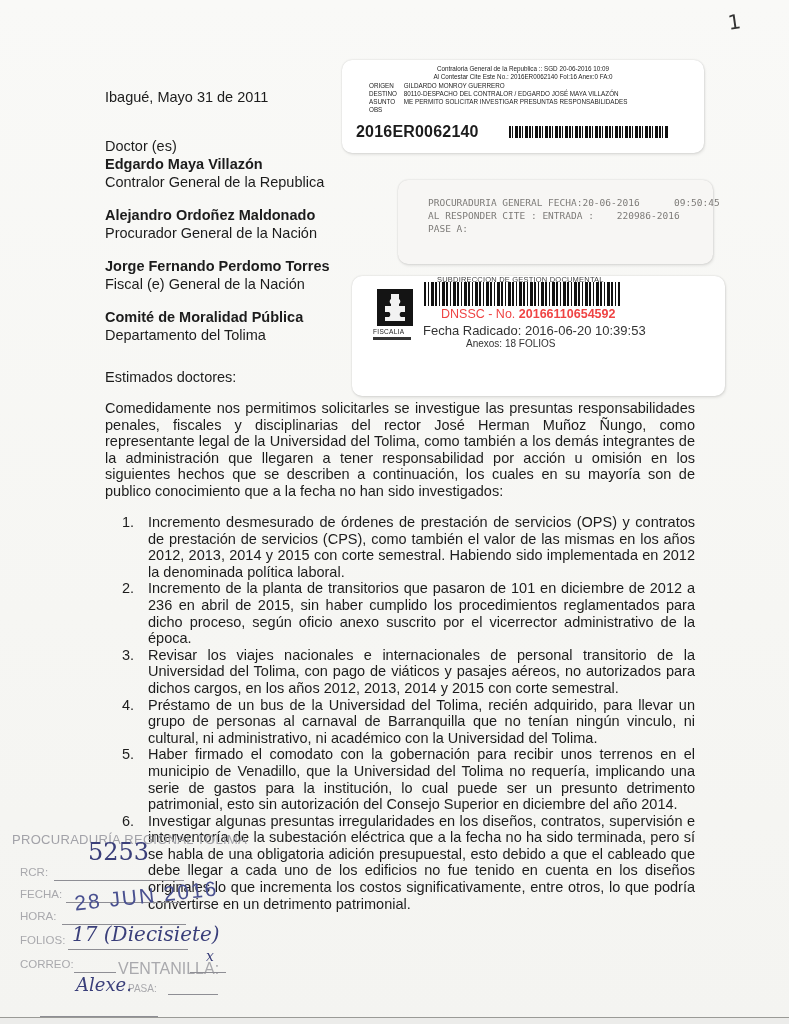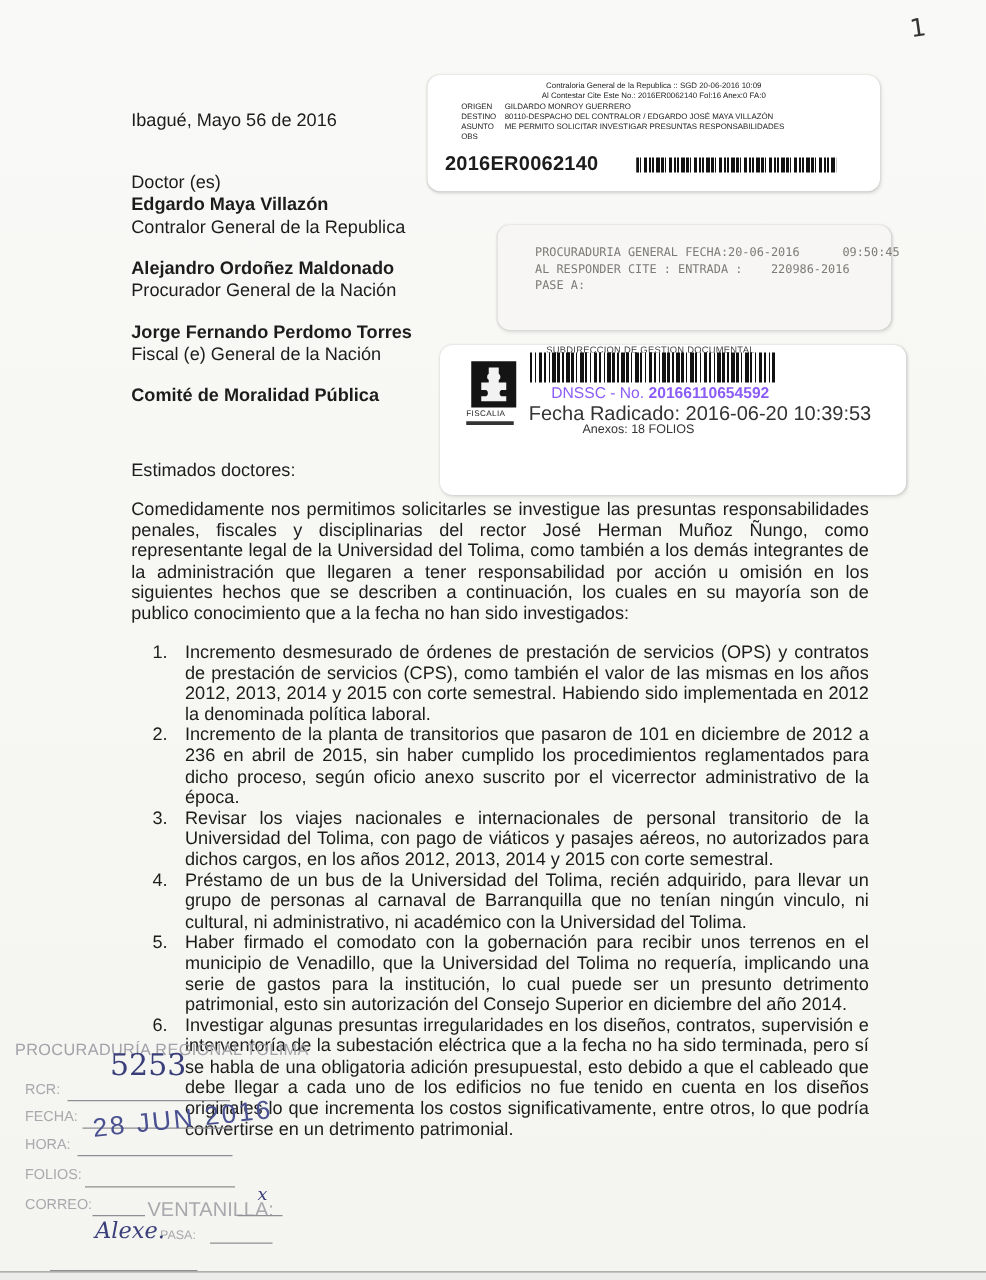--- a/index.html
+++ b/index.html
@@ -65,57 +65,58 @@
 
   .sticker-fis { left: 352px; top: 276px; width: 373px; height: 120px; }
   .fis-logo { position: absolute; left: 25px; top: 13px; width: 36px; height: 37px; background: #141414; }
   .fis-logo svg { position: absolute; left: 5px; top: 4px; }
   .fis-logo-label { position: absolute; left: 21px; top: 52px; font-size: 6.5px; color: #222; letter-spacing: 0.3px; }
   .fis-logo-strip { position: absolute; left: 21px; top: 61px; width: 38px; height: 3px; background: #333; }
   .fis-sub { position: absolute; left: 85px; top: -1px; font-size: 7.5px; color: #444; letter-spacing: 0.2px; }
   .fis-barcode { position: absolute; left: 72px; top: 6px; width: 196px; height: 24px;
     background: repeating-linear-gradient(90deg, #111 0 2px, #fff 2px 4px, #111 4px 5px, #fff 5px 7px, #111 7px 10px, #fff 10px 11px);
   }
-  .fis-no { position: absolute; left: 89px; top: 31px; font-size: 12.5px; font-weight: bold; color: #8b5cf6; }
+  .fis-no { position: absolute; left: 89px; top: 31px; font-size: 12.5px; font-weight: bold; color: #ef4444; }
   .fis-no .lbl { font-weight: normal; }
-  .fis-date { position: absolute; left: 71px; top: 47px; font-size: 16px; color: #333; }
+  .fis-date { position: absolute; left: 71px; top: 47px; font-size: 13px; color: #333; }
   .fis-anex { position: absolute; left: 114px; top: 62px; font-size: 10px; color: #333; }
 
   
   .stamp { position: absolute; left: 10px; top: 826px; width: 210px; height: 196px; color: #a9a9ad; font-size: 11.5px; }
   .stamp .entity { position: absolute; left: 2px; top: 6px; font-size: 13px; letter-spacing: 0.3px; color: #a2a2a8; white-space: nowrap; }
   .stamp .field { position: absolute; left: 10px; white-space: nowrap; }
   .stamp .line { position: absolute; height: 1px; background: #8e8e94; }
   .hand { position: absolute; font-family: "DejaVu Serif", serif; color: #3a3f7a; font-style: italic; }
 </style>
 </head>
 <body>
 
 <div class="page">
 
   <div class="page-number">1</div>
 
-  <div class="date-line">Ibagué, Mayo 56 de  2016</div>
+  <div class="date-line">Ibagué, Mayo 31 de  2011</div>
 
   <div class="recipients">
     <div class="recipient">
       <span class="salutation">Doctor (es)</span>
       <span class="name">Edgardo Maya Villazón</span>
       <span class="title">Contralor General de la Republica</span>
     </div>
     <div class="recipient">
       <span class="name">Alejandro Ordoñez Maldonado</span>
       <span class="title">Procurador General de la Nación</span>
     </div>
     <div class="recipient">
       <span class="name">Jorge Fernando Perdomo Torres</span>
       <span class="title">Fiscal (e) General de la Nación</span>
     </div>
     <div class="recipient">
       <span class="name">Comité de Moralidad Pública</span>
+      <span class="title">Departamento del Tolima</span>
     </div>
   </div>
 
   <div class="greeting">Estimados doctores:</div>
   <p class="intro">Comedidamente nos permitimos solicitarles se investigue las presuntas responsabilidades penales, fiscales y disciplinarias del rector José Herman Muñoz Ñungo, como representante legal de la Universidad del Tolima, como también a los demás integrantes de la administración  que llegaren a tener responsabilidad por acción u omisión en los siguientes hechos que se describen a continuación, los cuales en su mayoría son de publico conocimiento que a la fecha no han sido investigados:</p>
 
   <ol class="facts">
     <li><span class="num">1.</span><span>Incremento desmesurado de órdenes de prestación de servicios (OPS) y contratos de prestación de servicios (CPS), como también el valor de las mismas en  los años 2012, 2013, 2014 y 2015 con corte semestral. Habiendo sido implementada en 2012 la denominada política laboral.</span></li>
     <li><span class="num">2.</span><span>Incremento de la planta de transitorios que pasaron de 101 en diciembre de 2012 a 236 en abril de 2015, sin haber cumplido los procedimientos reglamentados para dicho proceso, según oficio anexo suscrito por el vicerrector administrativo de la época.</span></li>
     <li><span class="num">3.</span><span>Revisar los viajes nacionales e internacionales de personal transitorio de la Universidad del Tolima, con pago de viáticos y pasajes aéreos, no autorizados para dichos cargos, en  los años 2012, 2013, 2014 y 2015 con corte semestral.</span></li>
@@ -182,20 +183,21 @@
 
     <div class="field" style="top:62px;">FECHA:</div>
     <div class="line" style="left:56px; top:76px; width:120px;"></div>
     <div class="hand" style="left:64px; top:58px; font-size:21px; font-style:normal; color:#4a5190; transform: rotate(-6deg); font-family:'Liberation Sans',sans-serif; letter-spacing:2px;">28 JUN 2016</div>
 
     <div class="field" style="top:84px;">HORA:</div>
     <div class="line" style="left:52px; top:98px; width:124px;"></div>
 
     <div class="field" style="top:108px;">FOLIOS:</div>
     <div class="line" style="left:58px; top:123px; width:120px;"></div>
+    <div class="hand" style="left:62px; top:96px; font-size:20px;">17 (Diecisiete)</div>
 
     <div class="field" style="top:132px;">CORREO:</div>
     <div class="line" style="left:64px; top:146px; width:42px;"></div>
     <div class="field" style="left:108px; top:134px; font-size:16px;">VENTANILLA:</div>
     <div class="line" style="left:180px; top:146px; width:36px;"></div>
     <div class="hand" style="left:196px; top:122px; font-size:14px;">x</div>
 
     <div class="field" style="left:118px; top:157px; font-size:10px;">PASA:</div>
     <div class="line" style="left:158px; top:168px; width:50px;"></div>
     <div class="hand" style="left:66px; top:148px; font-size:18px;">Alexe.</div>

